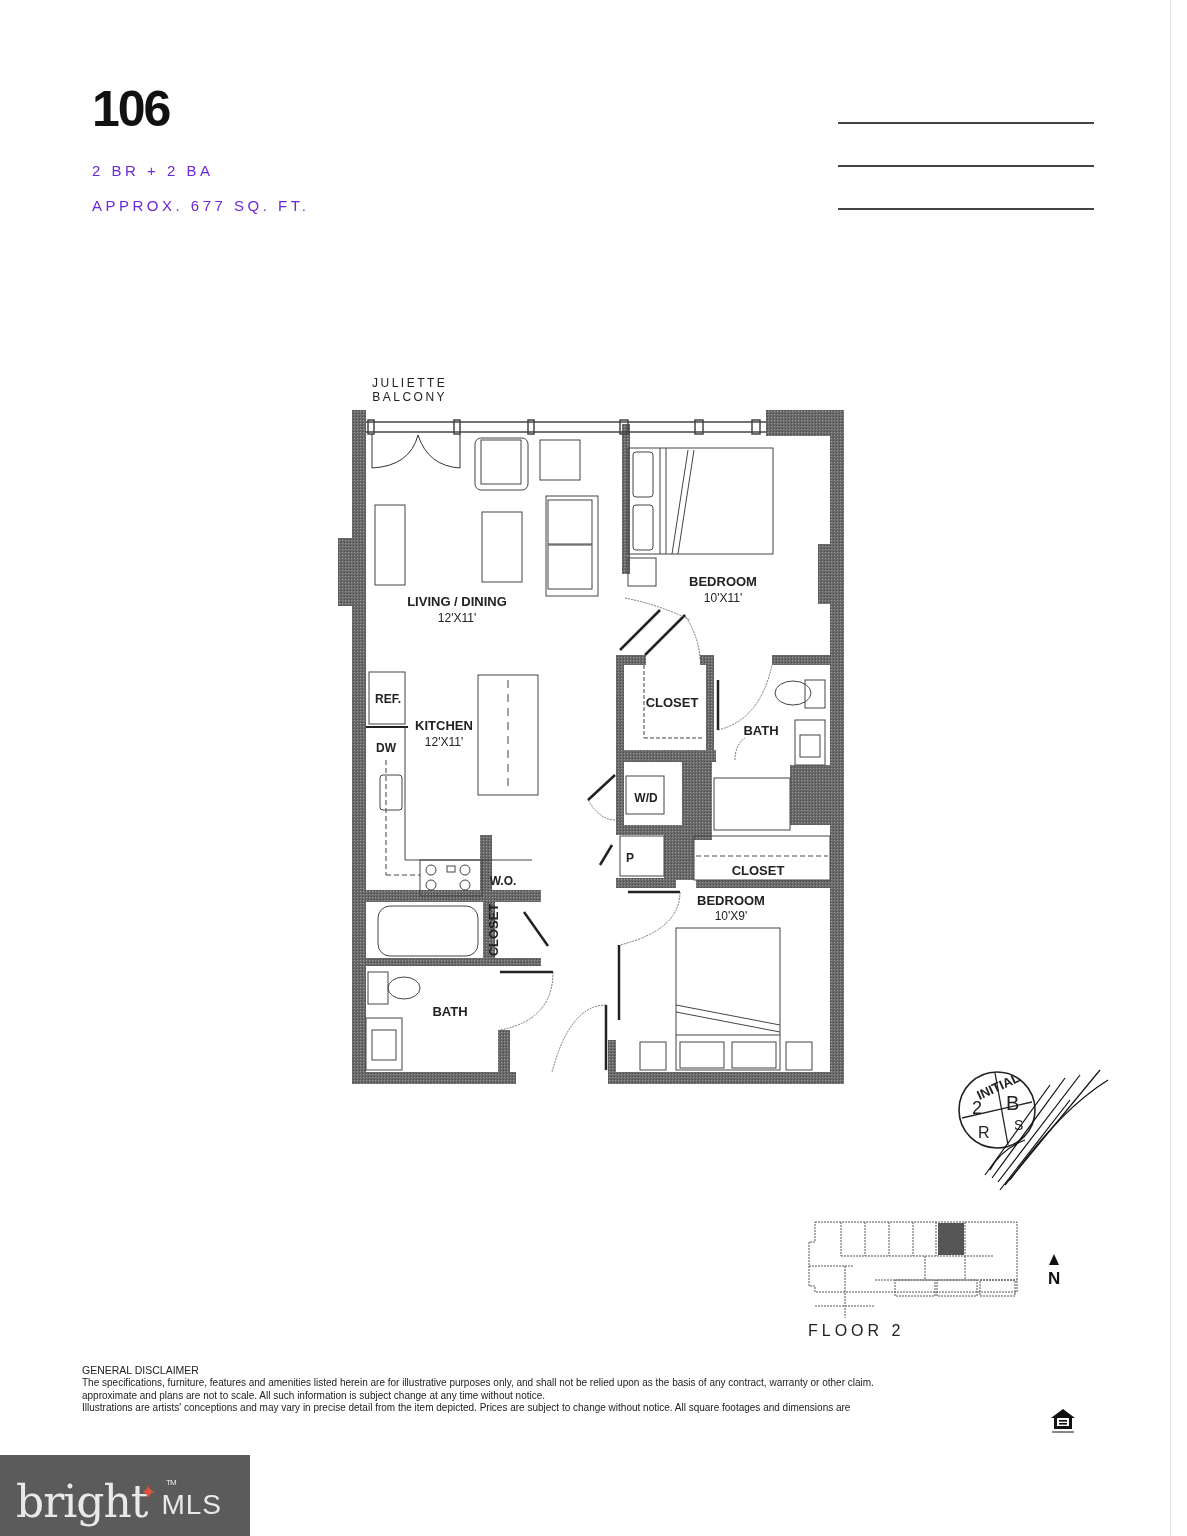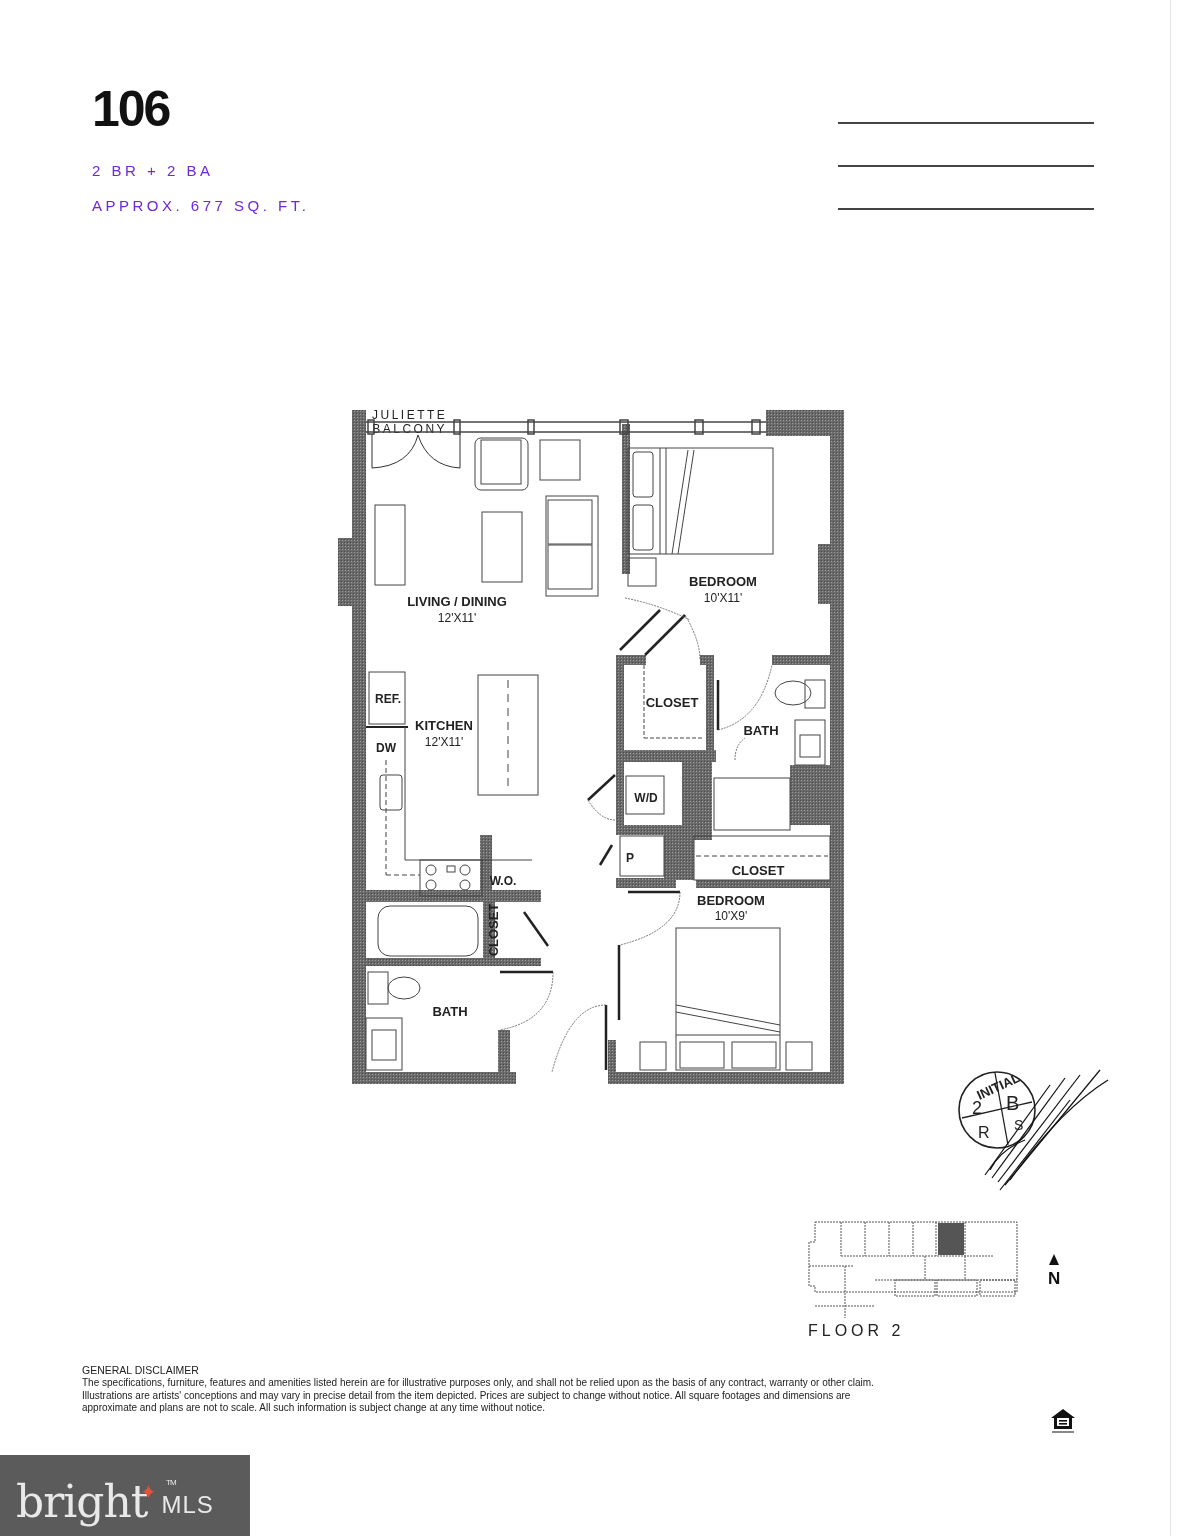--- a/index.html
+++ b/index.html
@@ -5,39 +5,39 @@
   html, body { margin: 0; padding: 0; }
   body {
     width: 1187px; height: 1536px; position: relative; overflow: hidden;
     background: #ffffff; font-family: "Liberation Sans", sans-serif; color: #1a1a1a;
   }
   .abs { position: absolute; }
   .unit-number { left: 92px; top: 84px; font-size: 50px; font-weight: bold; letter-spacing: -2px; line-height: 1; color: #111; }
   .unit-spec { left: 92px; font-size: 15px; letter-spacing: 3.5px; color: #6d28d9; }
   .sign-line { left: 838px; width: 256px; height: 0; border-top: 2px solid #444; }
   .right-edge { left: 1170px; top: 0; width: 1px; height: 1536px; background: #e4e4e4; }
-  .balcony-label { left: 372px; top: 376px; font-size: 12px; letter-spacing: 2.5px; line-height: 14px; text-align: center; color: #222; margin-top: 32px; }
+  .balcony-label { left: 372px; top: 376px; font-size: 12px; letter-spacing: 2.5px; line-height: 14px; text-align: center; color: #222; }
   svg text { font-family: "Liberation Sans", sans-serif; }
   .plan { left: 330px; top: 400px; }
   .disclaimer { left: 82px; top: 1364px; width: 940px; font-size: 10px; line-height: 12.8px; color: #222; }
   .disclaimer-title { font-size: 10.5px; text-transform: none; }
   .keyplan { left: 805px; top: 1218px; }
   .floor-label { left: 808px; top: 1322px; font-size: 16px; letter-spacing: 4px; color: #222; }
   .north { left: 1048px; top: 1254px; text-align: center; }
   .north-arrow { width: 0; height: 0; border-left: 5px solid transparent; border-right: 5px solid transparent; border-bottom: 11px solid #111; margin: 0 auto 4px; }
   .north-label { font-size: 17px; font-weight: bold; color: #111; }
   .eho { left: 1048px; top: 1405px; }
   .bright-badge {
     left: 0; top: 1455px; width: 250px; height: 92px; background: #5b5b5b;
     display: flex; align-items: center; padding-left: 16px; box-sizing: border-box;
   }
   .bright-word { font-family: "DejaVu Serif", serif; font-size: 44px; color: #e9e9e9; letter-spacing: -1px; position: relative; }
   .bright-star { position: absolute; left: 124px; top: 4px; color: #e0543b; font-size: 20px; }
   .bright-tm { position: absolute; left: 150px; top: 2px; font-size: 8px; color: #e9e9e9; font-family: "Liberation Sans", sans-serif; }
-  .bright-mls { font-family: "Liberation Sans", sans-serif; font-size: 24px; color: #e9e9e9; margin-left: 14px; margin-top: 8px; letter-spacing: 1px; }
+  .bright-mls { font-family: "Liberation Sans", sans-serif; font-size: 28px; color: #e9e9e9; margin-left: 14px; margin-top: 8px; letter-spacing: 1px; }
   .signature { left: 950px; top: 1058px; }
 </style>
 </head>
 <body>
 
 <div class="abs right-edge"></div>
 
 <div class="abs unit-number">106</div>
 <div class="abs unit-spec" style="top:162px">2 BR + 2 BA</div>
 <div class="abs unit-spec" style="top:197px">APPROX. 677 SQ. FT.</div>
@@ -286,22 +286,22 @@
 </svg>
 <div class="abs floor-label">FLOOR 2</div>
 <div class="abs north">
   <div class="north-arrow"></div>
   <div class="north-label">N</div>
 </div>
 
 <div class="abs disclaimer">
   <div class="disclaimer-title">GENERAL DISCLAIMER</div>
   <div>The specifications, furniture, features and amenities listed herein are for illustrative purposes only, and shall not be relied upon as the basis of any contract, warranty or other claim.</div>
+  <div>approximate and plans are not to scale. All such information is subject change at any time without notice.</div>
   <div>Illustrations are artists' conceptions and may vary in precise detail from the item depicted. Prices are subject to change without notice. All square footages and dimensions are</div>
-  <div>approximate and plans are not to scale. All such information is subject change at any time without notice.</div>
 </div>
 
 <svg class="abs eho" width="30" height="30" viewBox="0 0 30 30">
   <path d="M3 13 L15 4 L27 13 L24 13 L24 24 L6 24 L6 13 Z" fill="#111"></path>
   <rect x="9" y="13" width="12" height="8" fill="#fff"></rect>
   <rect x="11" y="15" width="8" height="1.6" fill="#111"></rect>
   <rect x="11" y="18" width="8" height="1.6" fill="#111"></rect>
   <rect x="4" y="26" width="22" height="2" fill="#888"></rect>
 </svg>
 

